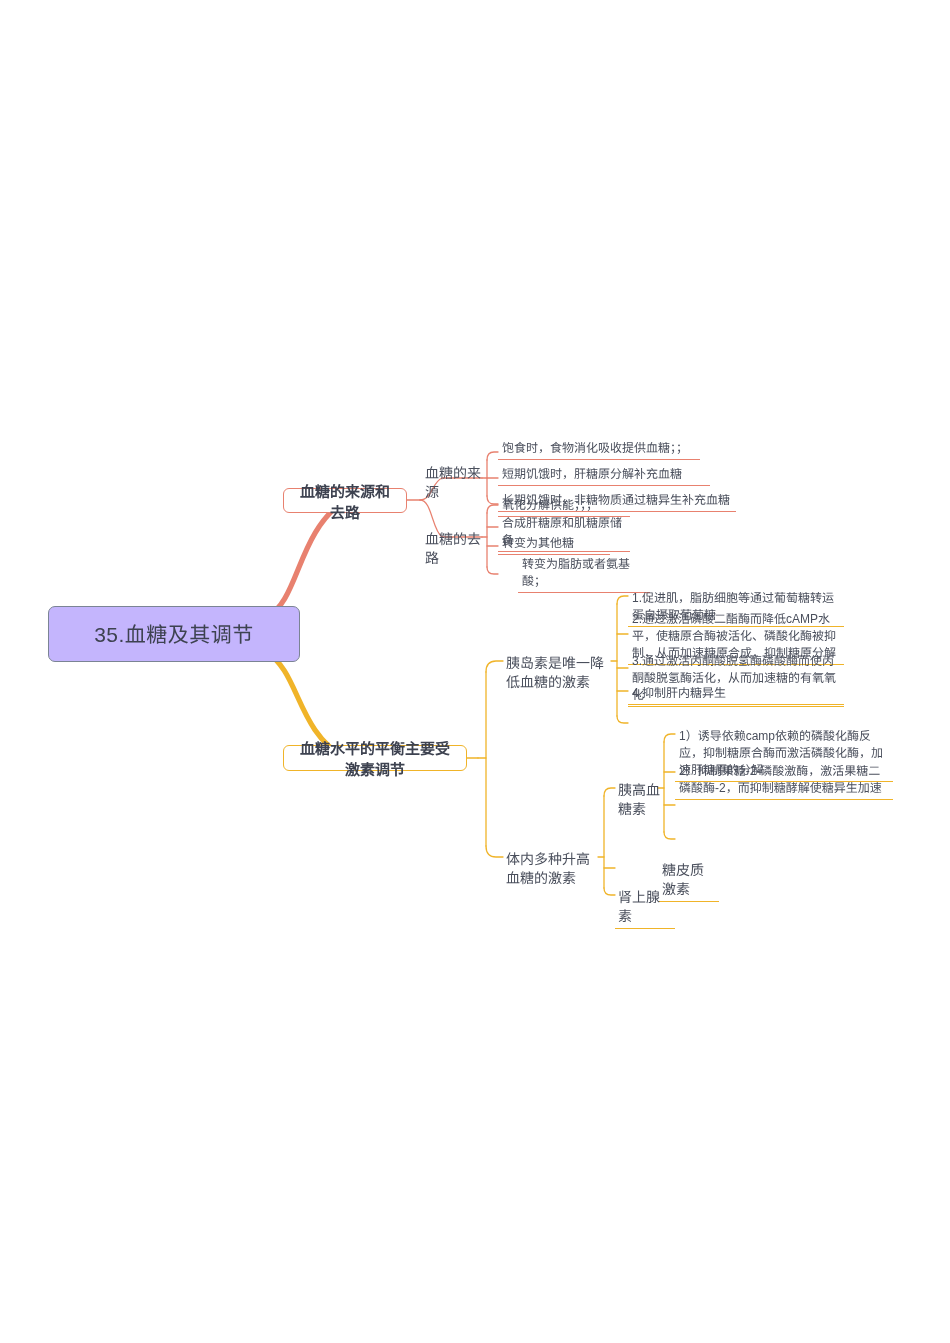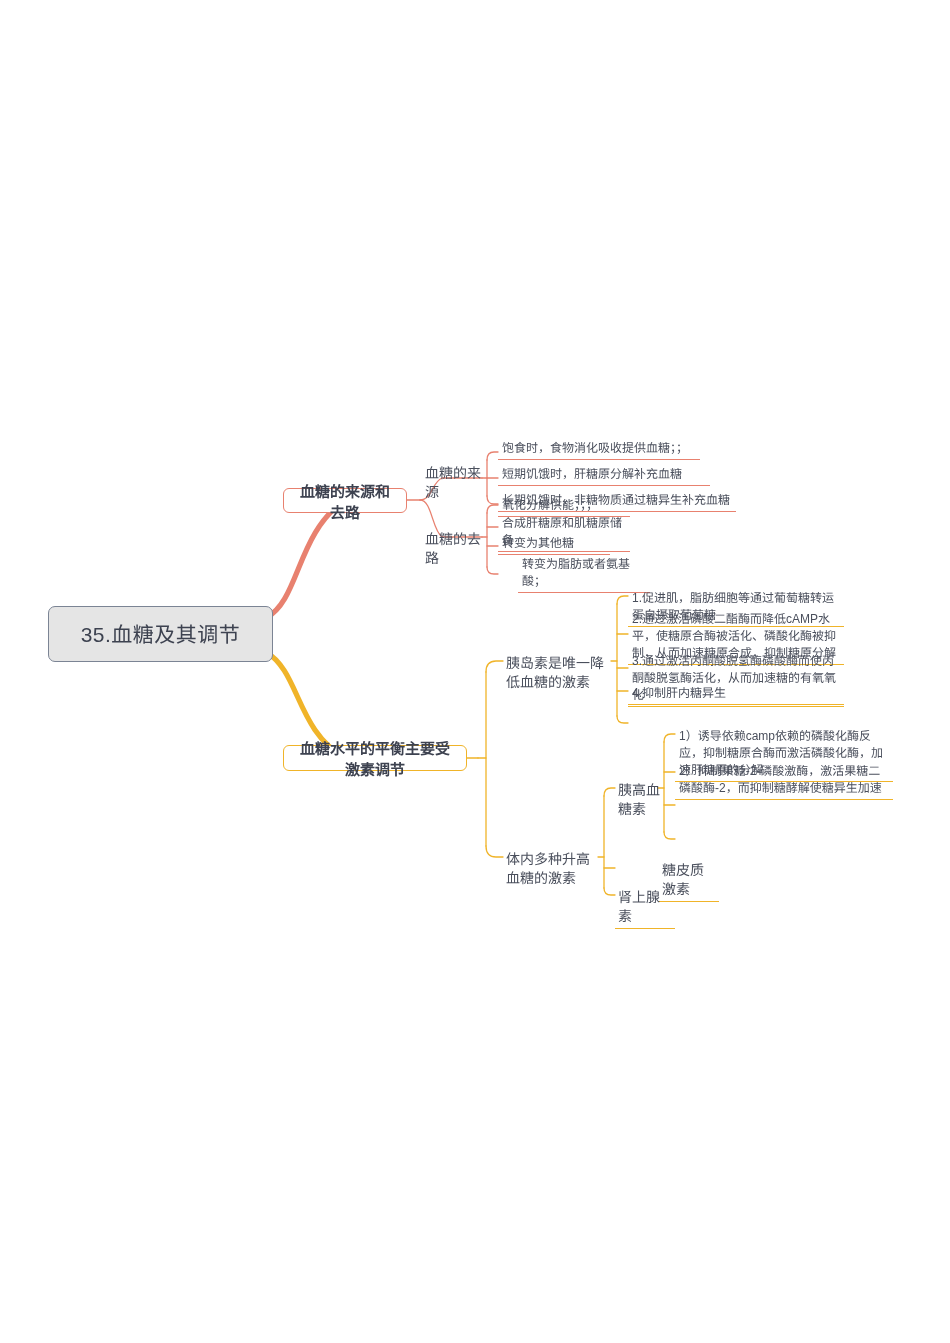--- a/index.html
+++ b/index.html
@@ -33,25 +33,25 @@
   .node {
     position: absolute;
     box-sizing: border-box;
     white-space: pre-wrap;
   }
 
   
   .root {
     left: 48px;
     top: 606px;
-    width: 225px;
+    width: 252px;
     height: 56px;
     border: 1.6px solid #7b8494;
     border-radius: 7px;
-    background: #e5e5e5;
+    background: #c4b5fd;
     color: #3d4250;
     font-size: 21px;
     line-height: 56px;
     text-align: center;
     letter-spacing: 0.5px;
   }
 
   
   .l1 {
     border-radius: 6px;

